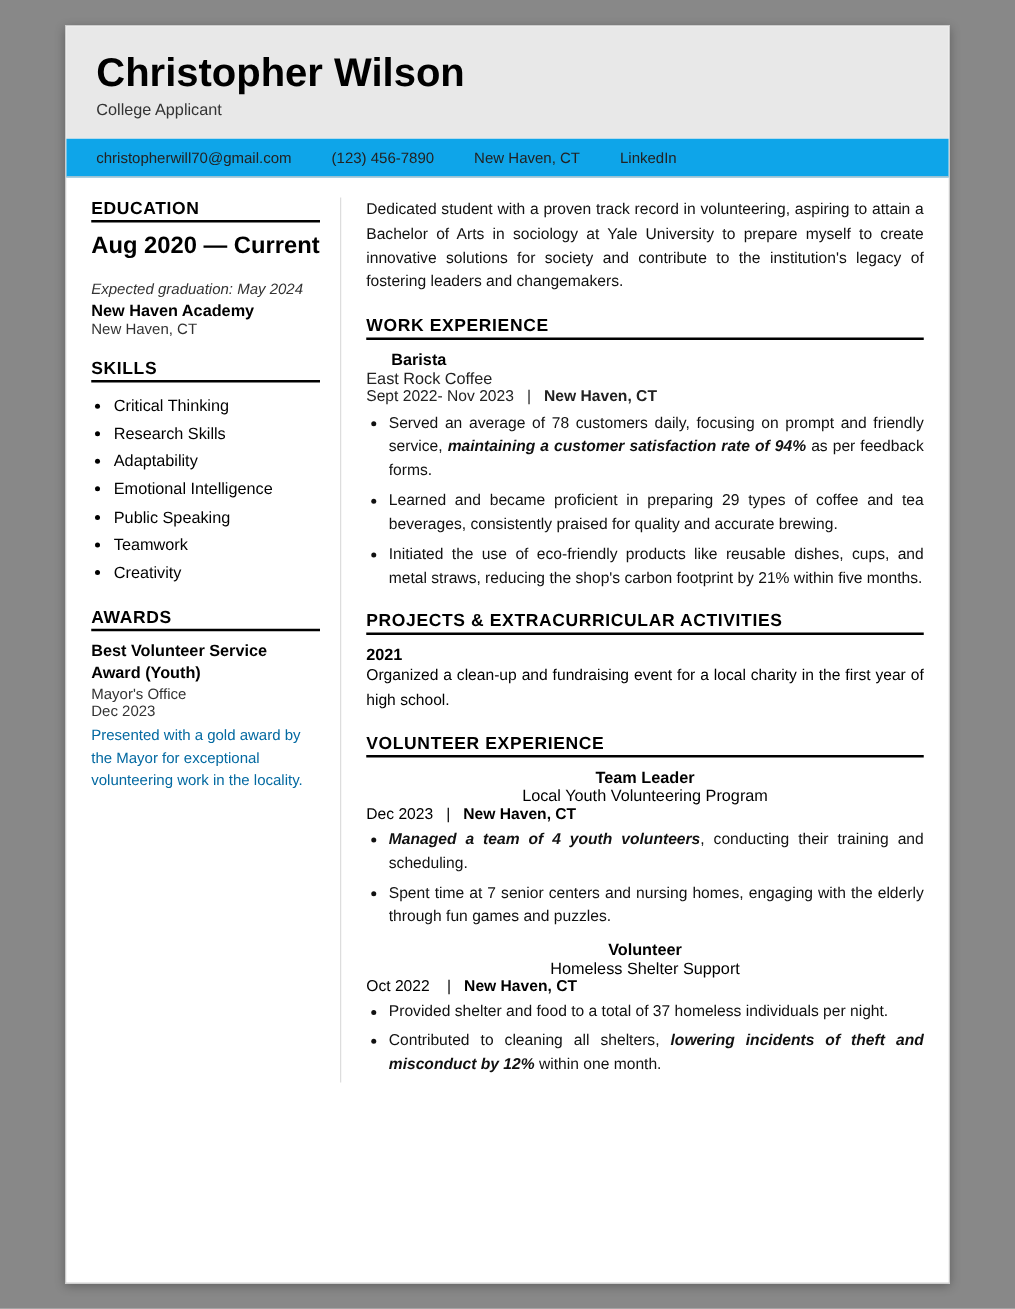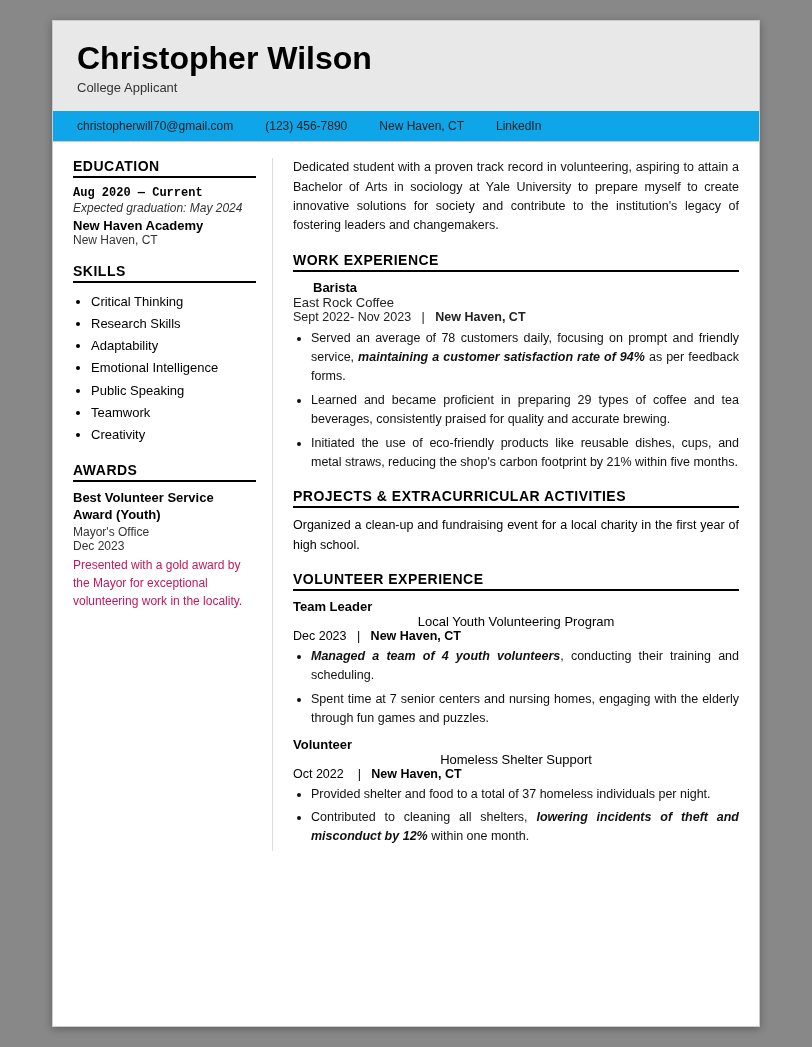--- a/index.html
+++ b/index.html
@@ -76,23 +76,22 @@
       margin-top: 16px;
       color: #000;
     }
     .left-col .section-title:first-child,
     .right-col .section-title:first-child {
       margin-top: 0;
     }
     
     .edu-date {
       font-weight: 700;
-      font-size: 12px;
-      margin-bottom: 1px;
-      font-family: Liberation Mono, monospace;
+      font-size: 19px;
+      margin-bottom: 16px;
     }
     .edu-expected {
       font-style: italic;
       font-size: 12px;
       color: #333;
       margin-bottom: 3px;
     }
     .edu-school {
       font-weight: 700;
       font-size: 13px;
@@ -118,21 +117,21 @@
       font-size: 12px;
       color: #333;
       margin-top: 1px;
     }
     .award-date {
       font-size: 12px;
       color: #333;
     }
     .award-desc {
       font-size: 12px;
-      color: #be185d;
+      color: #0369a1;
       margin-top: 3px;
       line-height: 1.5;
     }
     
     .career-obj-text {
       font-size: 12.5px;
       line-height: 1.55;
       text-align: justify;
       color: #111;
     }
@@ -176,20 +175,21 @@
     }
     .projects-text {
       font-size: 12.5px;
       line-height: 1.55;
       text-align: justify;
     }
     .vol-role {
       font-weight: 900;
       font-size: 13px;
       margin-top: 8px;
+      text-align: center;
     }
     .vol-org {
       font-size: 13px;
       text-align: center;
     }
     .vol-meta {
       font-size: 12.5px;
       margin-bottom: 4px;
     }
     .vol-meta strong {
@@ -261,20 +261,21 @@
         </li>
         <li>
           <span>Learned and became proficient in preparing 29 types of coffee and tea beverages, consistently praised for quality and accurate brewing.</span>
         </li>
         <li>
           <span>Initiated the use of eco-friendly products like reusable dishes, cups, and metal straws, reducing the shop's carbon footprint by 21% within five months.</span>
         </li>
       </ul>
 
       <div class="section-title">PROJECTS &amp; EXTRACURRICULAR ACTIVITIES</div>
+      <div class="projects-year">2021</div>
       <div class="projects-text">Organized a clean-up and fundraising event for a local charity in the first year of high school.</div>
 
       <div class="section-title">VOLUNTEER EXPERIENCE</div>
 
       <div class="vol-role">Team Leader</div>
       <div class="vol-org">Local Youth Volunteering Program</div>
       <div class="vol-meta">
         <span>Dec 2023</span>
         &nbsp;&nbsp;|&nbsp;&nbsp;
         <strong>New Haven, CT</strong>

